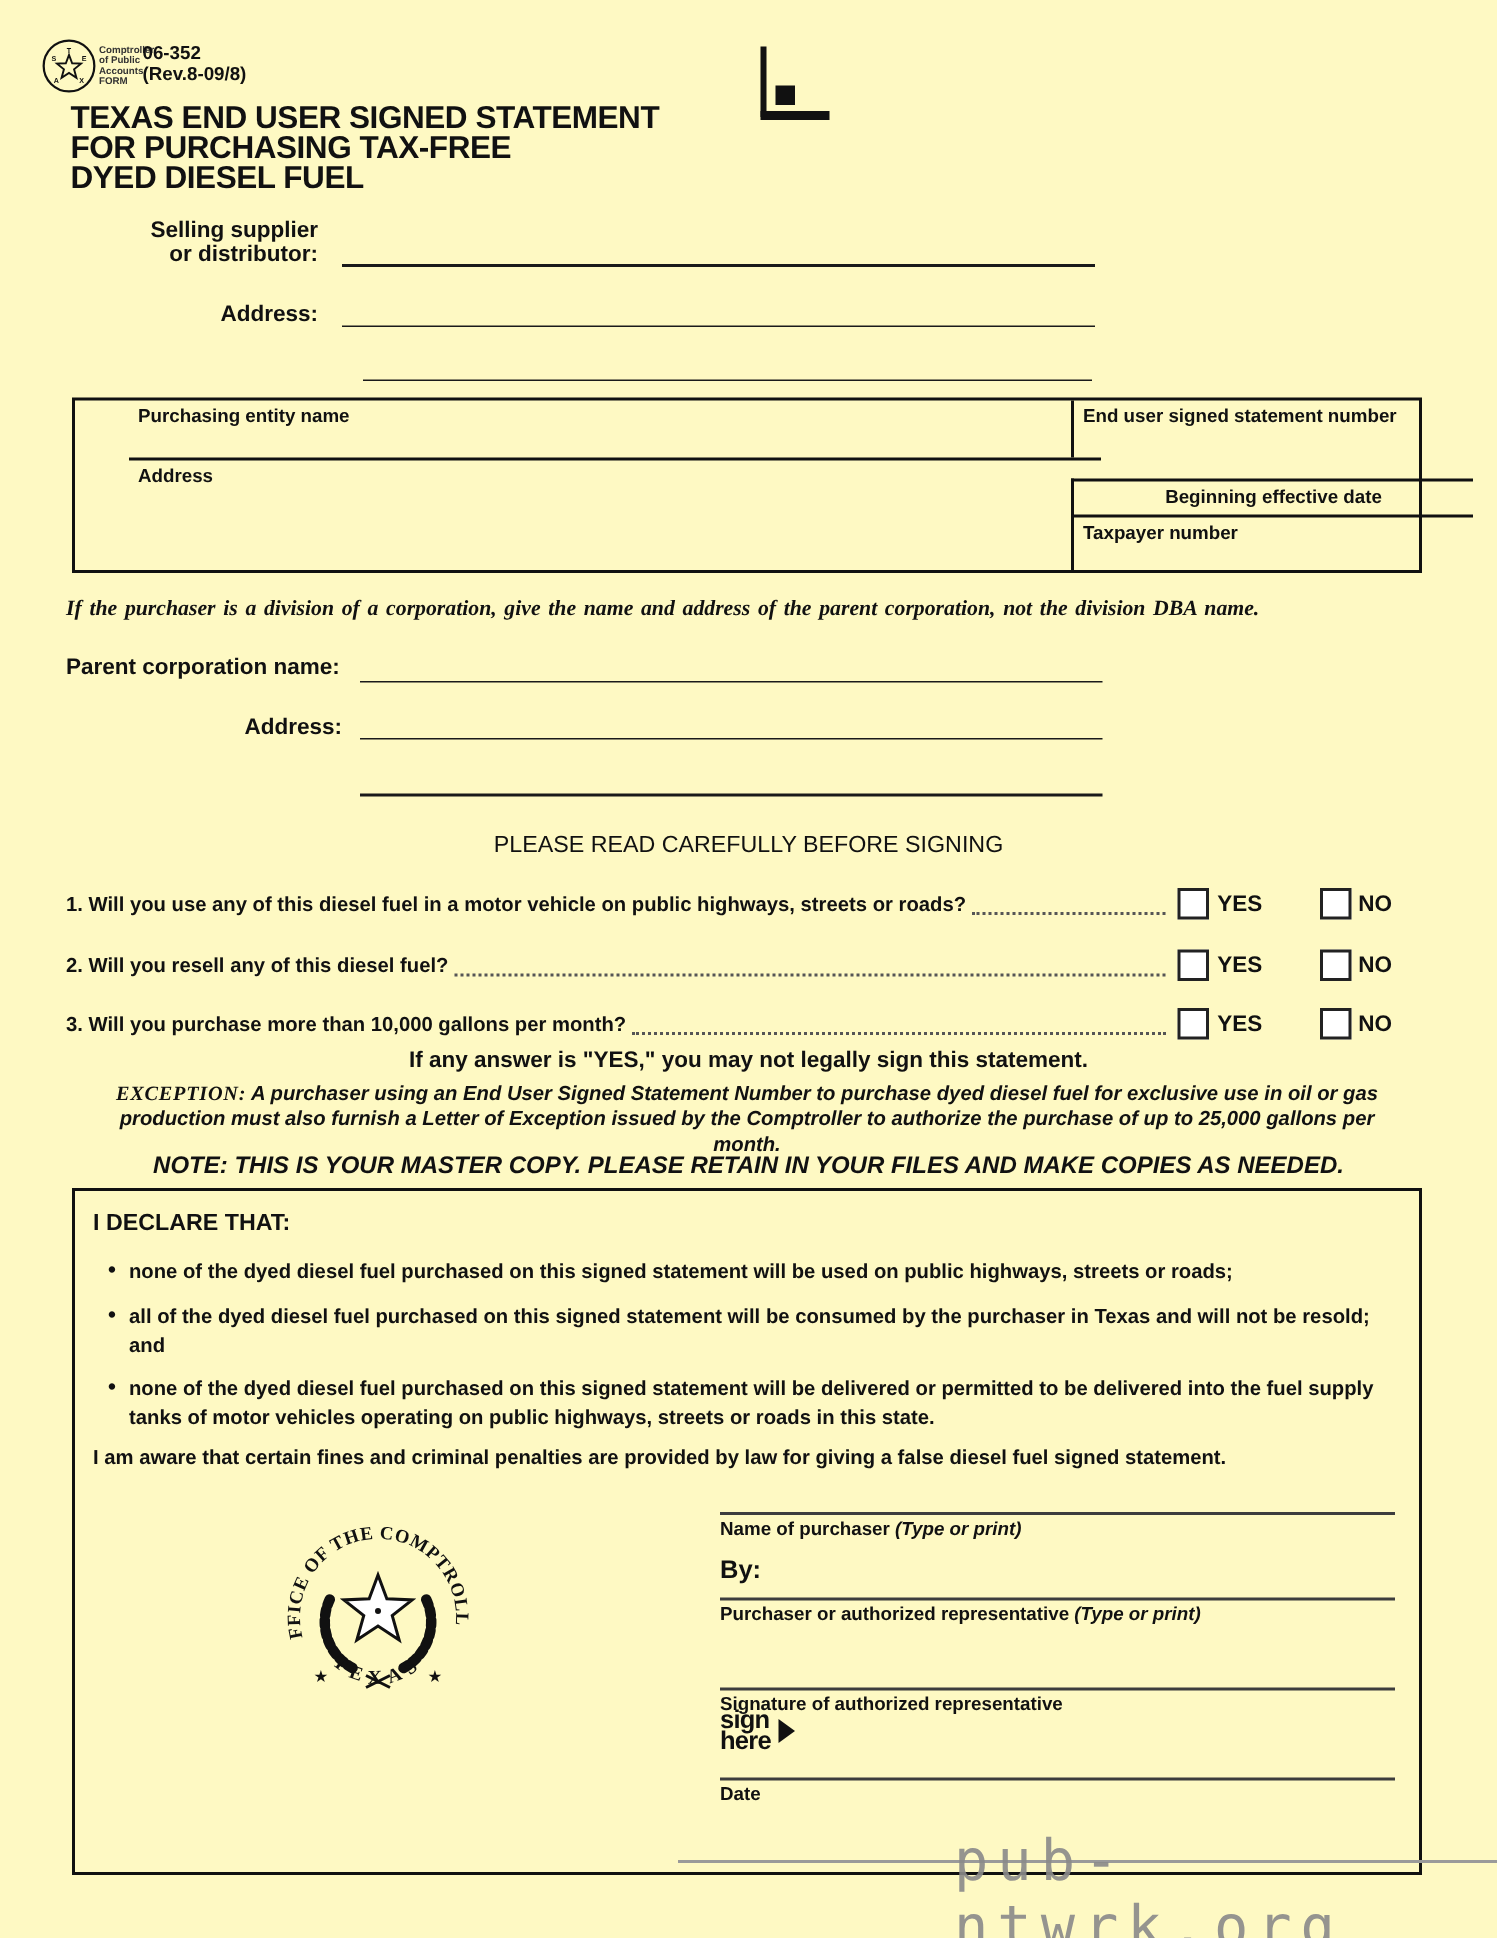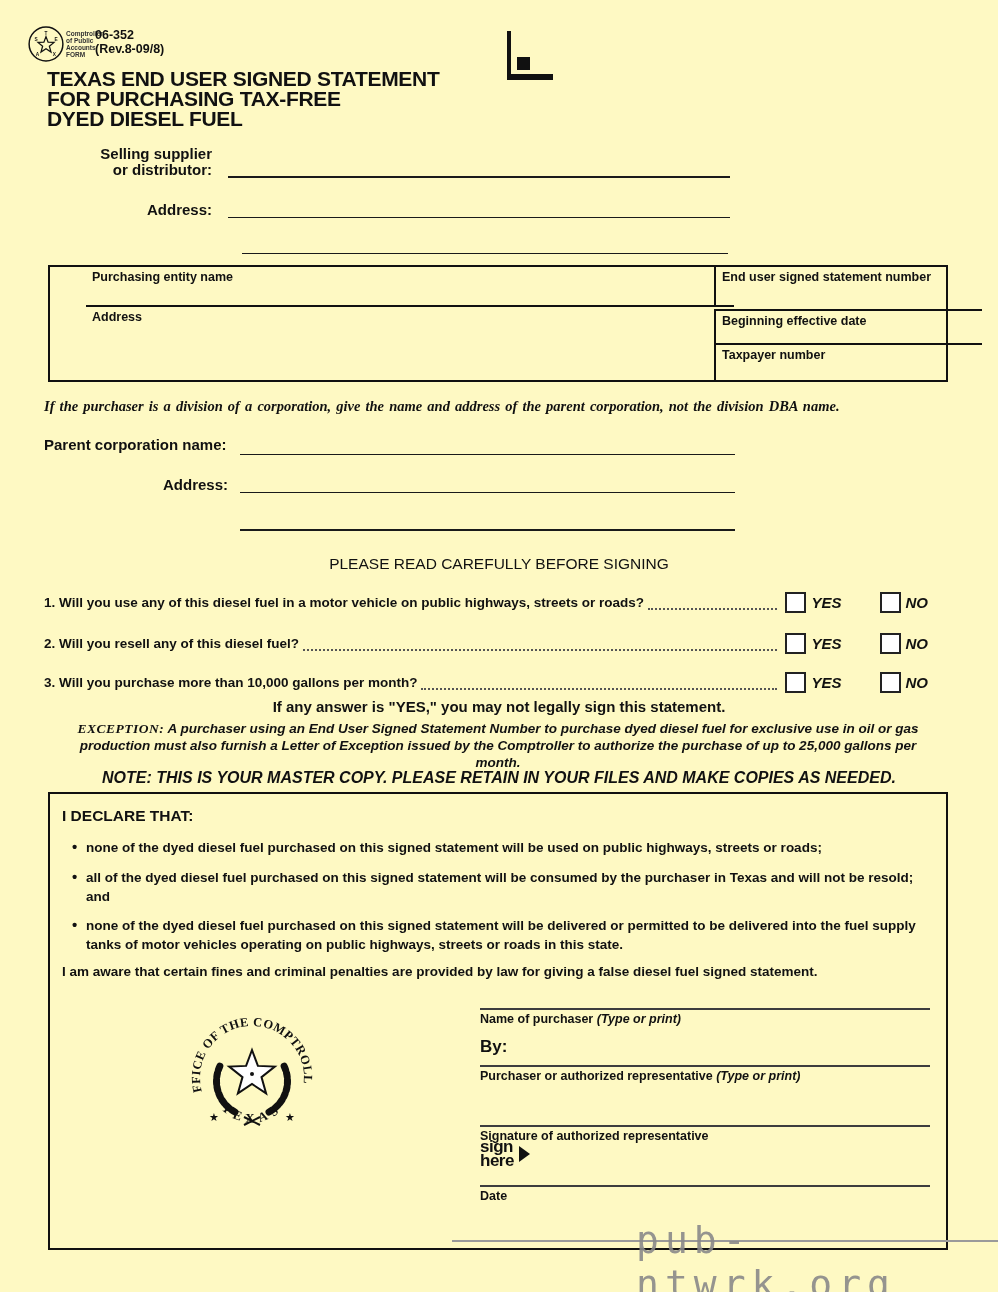--- a/index.html
+++ b/index.html
@@ -28,38 +28,38 @@
   .l-sup1 { position:absolute; left:228px; top:176px; width:502px; }
   .l-sup2 { position:absolute; left:228px; top:217px; width:502px; border-bottom-width:1.5px; }
   .l-sup3 { position:absolute; left:242px; top:253px; width:486px; border-bottom-width:1.5px; }
 
   
   .etable { position:absolute; left:48px; top:265px; width:900px; height:117px; border:2px solid #111; box-sizing:border-box; }
   .etable .cell { position:absolute; box-sizing:border-box; padding:3px 6px; font-size:12.5px; font-weight:bold;margin-left:36px; }
   .cell-a { left:0; top:0; width:628px; height:38px; }
   .cell-b { left:628px; top:0; width:268px; height:38px; border-left:2px solid #111; }
   .cell-c { left:0; top:38px; width:648px; height:75px; border-top:2px solid #111; }
-  .cell-d { left:628px; top:42px; width:268px; height:38px; border-left:2px solid #111; border-top:2px solid #111; }
+  .cell-d { left:628px; top:52px; width:268px; height:38px; border-left:2px solid #111; border-top:2px solid #111;text-align:center; }
   .cell-e { left:628px; top:76px; width:268px; height:37px; border-left:2px solid #111; border-top:2px solid #111; }
 
   
   .parent-note { position:absolute; left:44px; top:398px; font-family:"Liberation Serif", serif; font-style:italic; font-weight:bold; font-size:14.5px; word-spacing:1.5px; }
   .parent-name-label { position:absolute; left:44px; top:436px; }
   .parent-addr-label { position:absolute; left:40px; top:476px; width:188px; text-align:right; }
   .l-par1 { position:absolute; left:240px; top:454px; width:495px; border-bottom-width:1.5px; }
   .l-par2 { position:absolute; left:240px; top:492px; width:495px; border-bottom-width:1.5px; }
   .l-par3 { position:absolute; left:240px; top:529px; width:495px; border-bottom-width:2.5px; }
 
   
   .read-heading { position:absolute; left:0; top:555px; width:998px; text-align:center; font-weight:normal; font-size:15.5px; }
   .q-row { position:absolute; left:44px; width:884px; height:24px; display:flex; align-items:center; }
   .q1 { top:590px; } .q2 { top:631px; } .q3 { top:670px; }
   .q-text { font-weight:bold; font-size:13.5px; white-space:nowrap; }
   .leader { flex:1; min-width:10px; border-bottom:2px dotted #555; height:13px; margin:0 8px 0 4px; }
-  .ans { display:flex; align-items:center;font-style:italic; }
+  .ans { display:flex; align-items:center; }
   .ans-no { margin-left:38px; }
   .chk { width:21px; height:21px; border:2px solid #222; background:#fff; box-sizing:border-box; cursor:pointer; }
   .ans-label { font-weight:bold; font-size:15px; margin-left:5px; }
   .warning { position:absolute; left:0; top:698px; width:998px; text-align:center; font-weight:bold; font-size:15px; }
   .exception { position:absolute; left:64px; top:720px; width:868px; text-align:center; font-style:italic; font-weight:bold; font-size:13.5px; line-height:17px; }
   .exc-label { font-family:"Liberation Serif", serif; letter-spacing:0.5px; }
   .note-line { position:absolute; left:0; top:769px; width:998px; text-align:center; font-weight:bold; font-style:italic; font-size:16px; }
 
   
   .decl-box { position:absolute; left:48px; top:792px; width:900px; height:458px; border:2.5px solid #111; box-sizing:border-box; }

